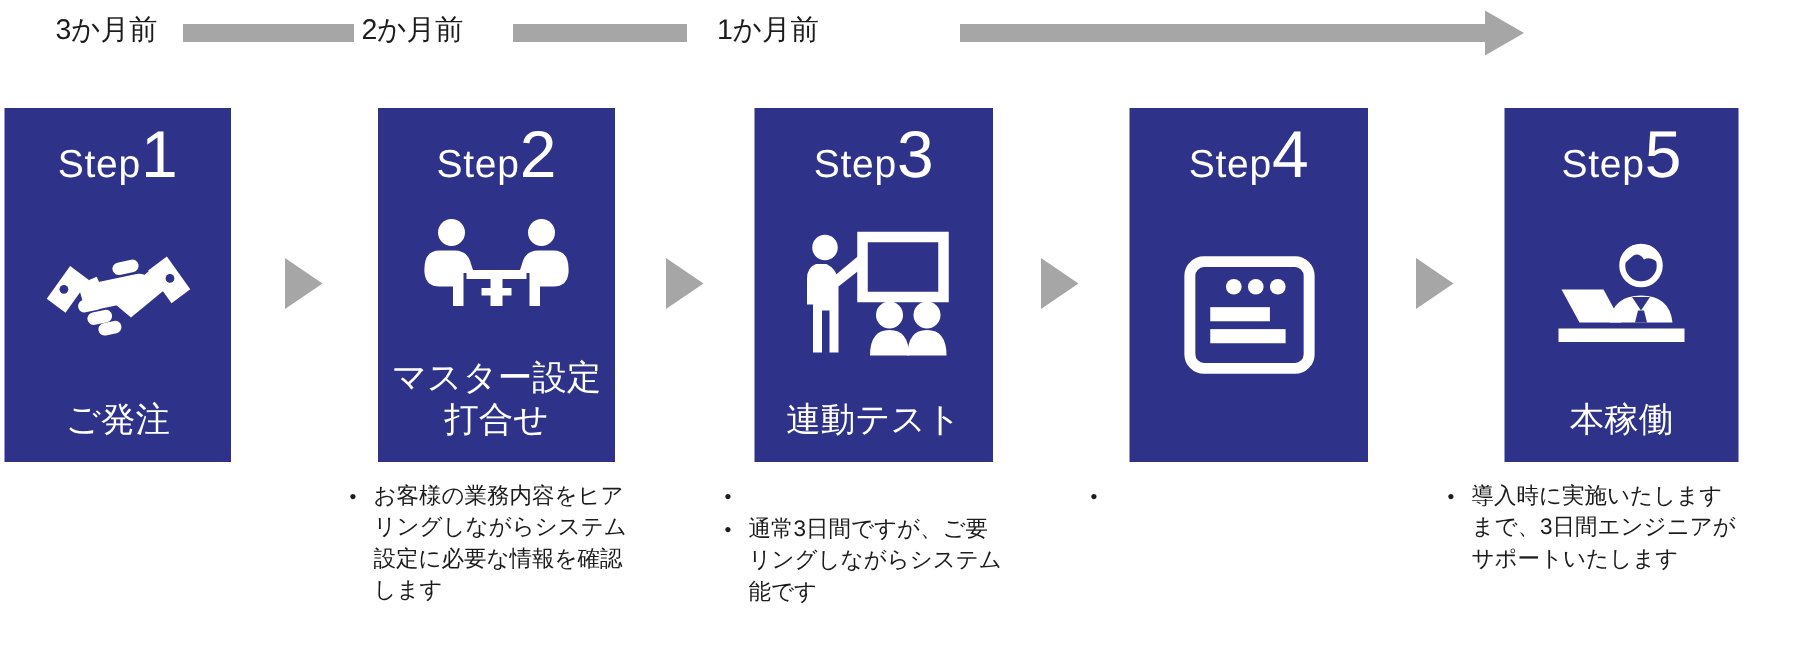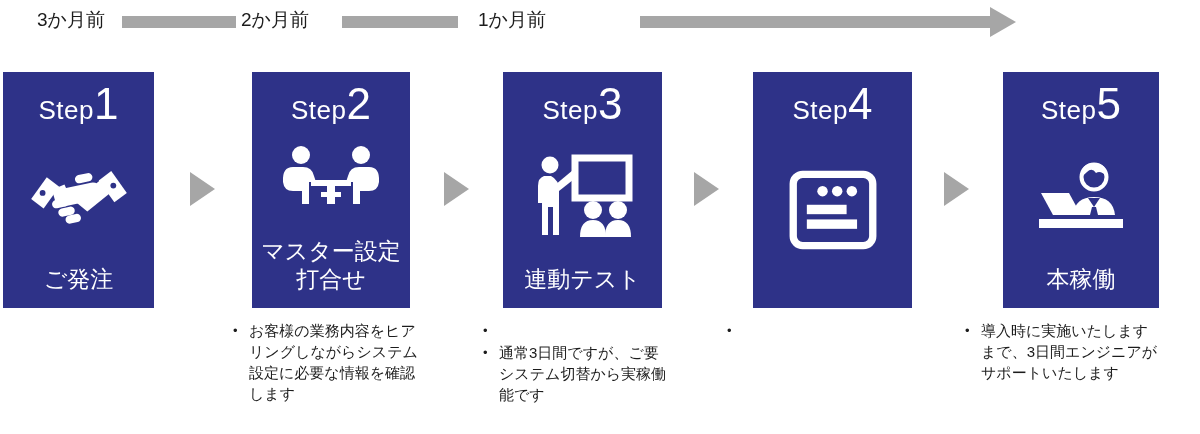--- a/index.html
+++ b/index.html
@@ -180,21 +180,21 @@
     </li>
   </ul>
 
   <ul class="notes" style="left:483px; width:205px">
     <li>
       <span class="bullet">•</span>
     </li>
     <li>
       <span class="bullet">•</span>
       <span class="note-text">通常3日間ですが、ご要
-システム切替から実稼働
+リングしながらシステム
 能です</span>
     </li>
   </ul>
 
   <ul class="notes" style="left:727px; width:215px">
     <li>
       <span class="bullet">•</span>
     </li>
   </ul>
 

